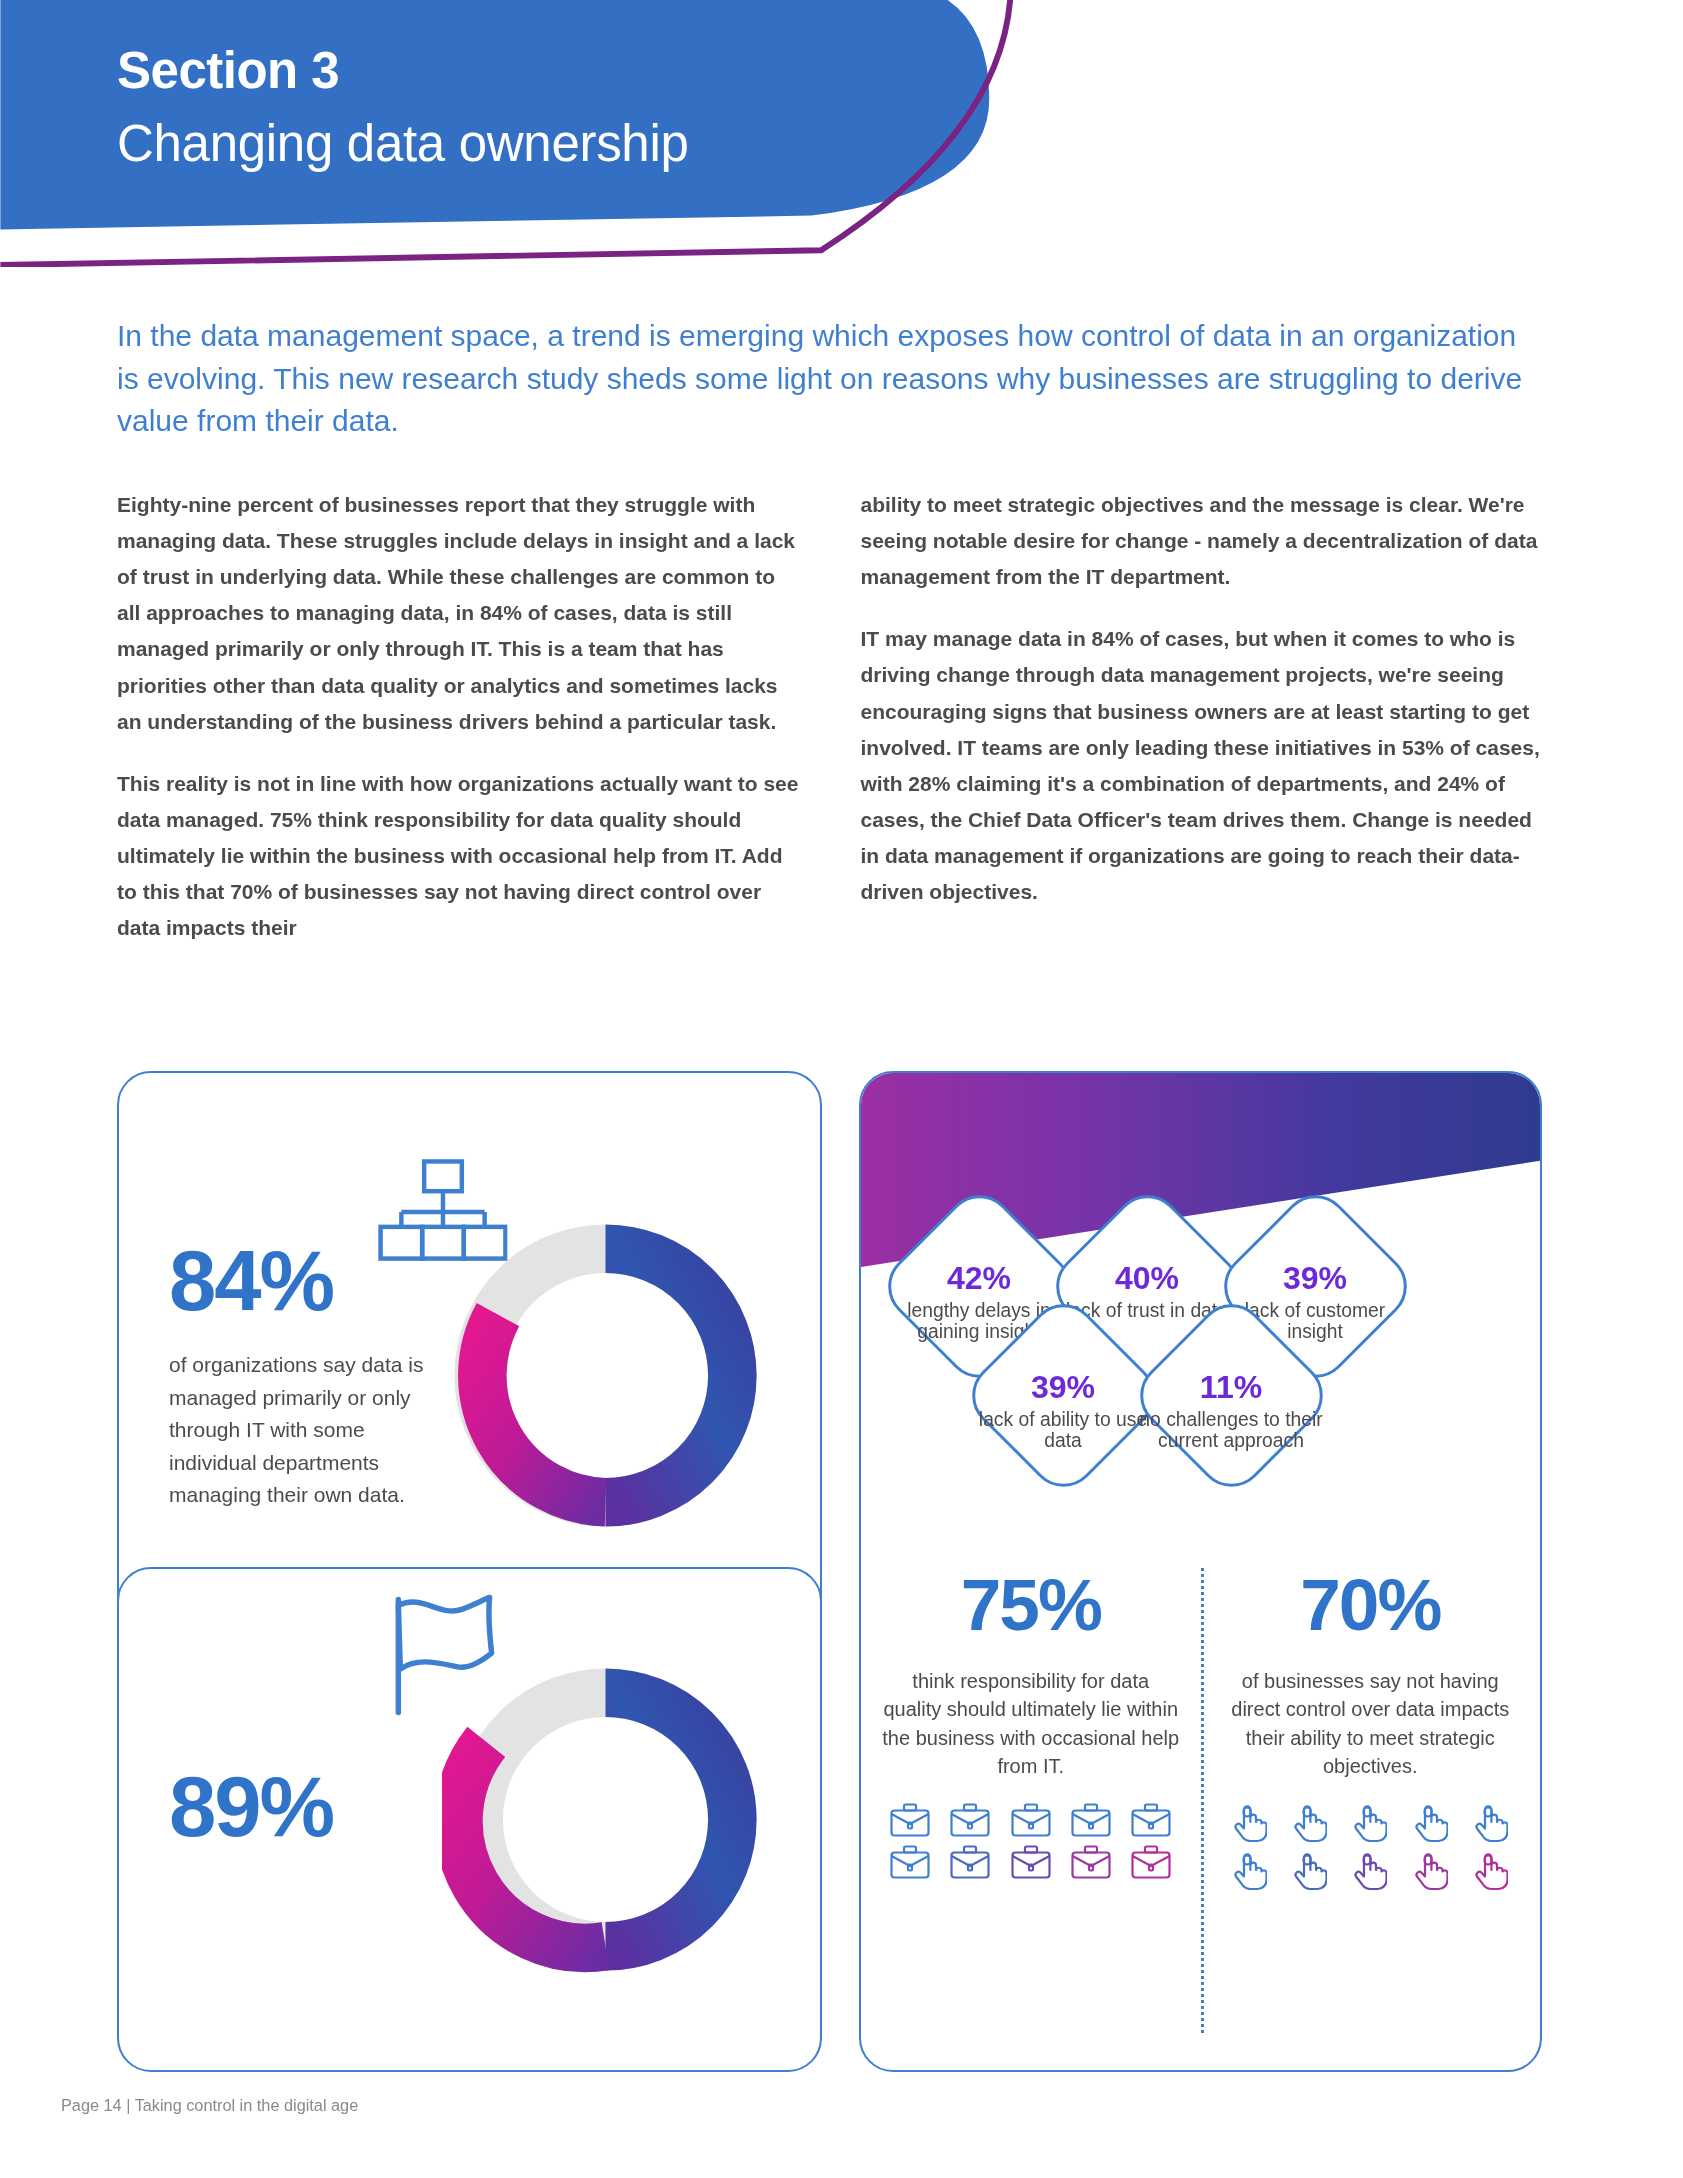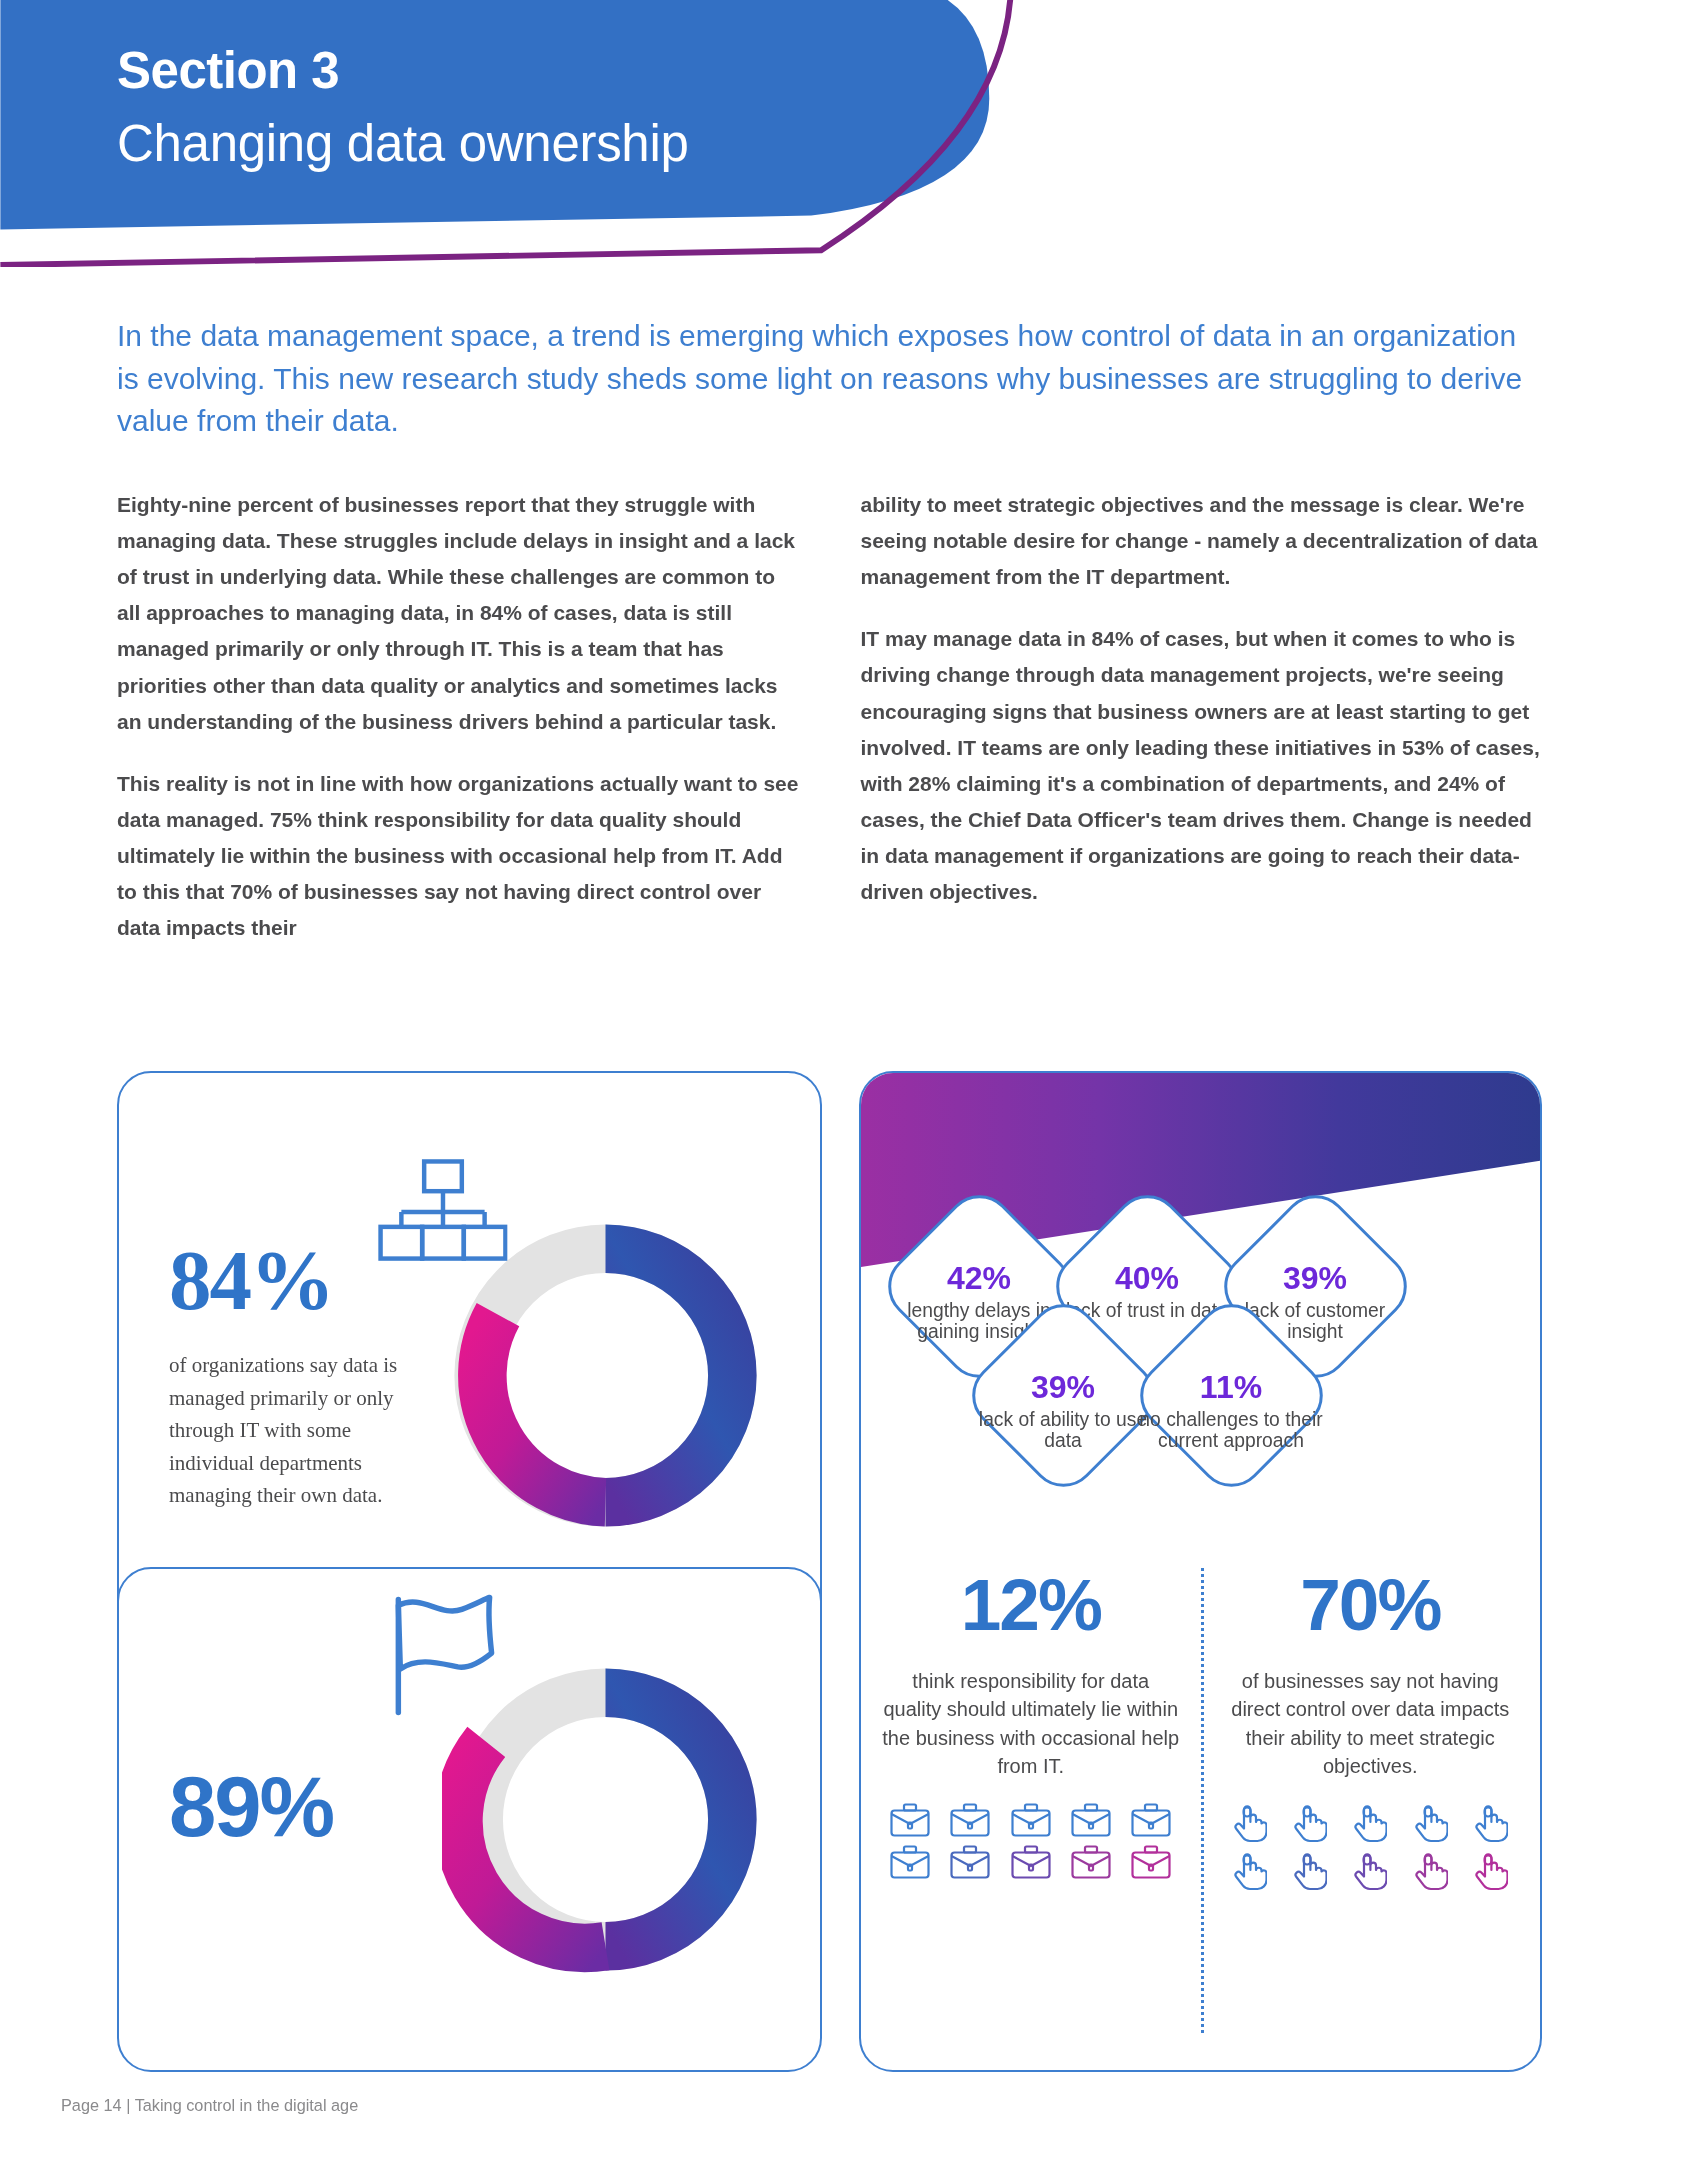--- a/index.html
+++ b/index.html
@@ -67,21 +67,21 @@
   .col p:last-child { margin-bottom: 0; }
 
   
   .card {
     position: absolute;
     border: 2.5px solid #3E7FD0;
     border-radius: 34px;
     background: #fff;
     overflow: hidden;
   }
-  #card-84 { left: 117px;  top: 1071px; width: 705px; height: 608px; font-family: Liberation Serif, serif; }
+  #card-84 { left: 117px;  top: 1071px; width: 705px; height: 608px; }
   #card-89 { left: 117px;  top: 1567px; width: 705px; height: 505px; }
   #card-right { left: 859px; top: 1071px; width: 683px; height: 1001px; }
 
   
   .stat-inner {
     display: flex;
     height: 100%;
     align-items: center;
   }
   .stat-left {
@@ -353,21 +353,21 @@
     <div class="diamond-label" style="left:370px; top:176px;">
       <div class="d-pct">11%</div>
       <div class="d-txt">no challenges to their current approach</div>
     </div>
   </div>
 
   <div class="rc-bottom">
     <div class="rc-divider"></div>
 
     <div class="rc-half">
-      <div class="rc-big">12%</div>
+      <div class="rc-big">75%</div>
       <div class="rc-desc">think responsibility for data quality should ultimately lie within the business with occasional help from IT.</div>
       <div class="icon-grid" id="grid-briefcase">
           <svg width="40" height="34" viewBox="0 0 40 34">
             <rect x="14" y="1.5" width="12" height="6" rx="1.5" fill="none" stroke="#3E7FD0" stroke-width="2.2"></rect>
             <rect x="1.5" y="7.5" width="37" height="25" rx="3" fill="none" stroke="#3E7FD0" stroke-width="2.2"></rect>
             <path d="M1.5,11 L20,21 L38.5,11" fill="none" stroke="#3E7FD0" stroke-width="2.2"></path>
             <rect x="18" y="19.5" width="4" height="6" rx="1.2" fill="none" stroke="#3E7FD0" stroke-width="2.2"></rect>
           </svg>
           <svg width="40" height="34" viewBox="0 0 40 34">
             <rect x="14" y="1.5" width="12" height="6" rx="1.5" fill="none" stroke="#3E7FD0" stroke-width="2.2"></rect>

